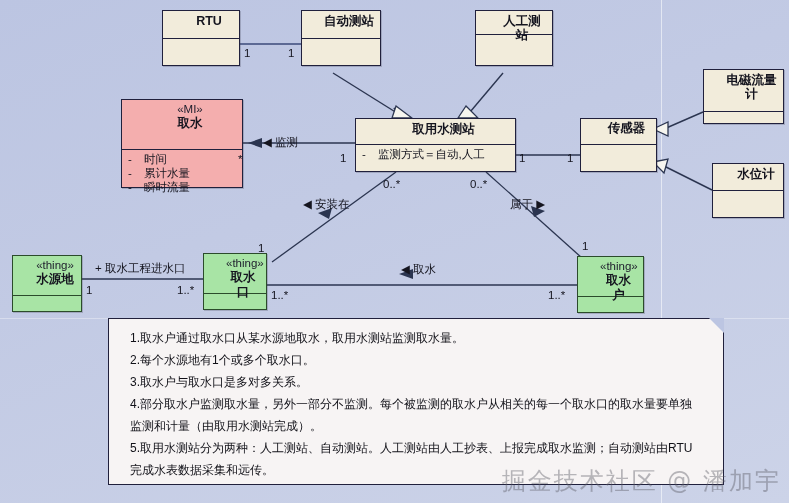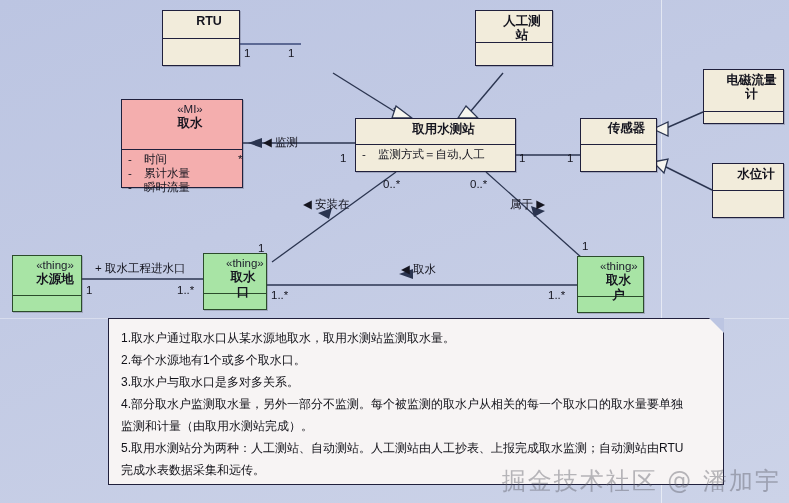--- a/index.html
+++ b/index.html
@@ -118,21 +118,21 @@
   .note .fold {
     position: absolute;
     right: -1px;
     top: -1px;
     width: 0;
     height: 0;
     border-left: 15px solid transparent;
     border-top: 15px solid #bcc5e2;
   }
   .note p {
-    margin: 0 0 4px 0;
+    margin: 0 0 4px 9px;
     font-size: 12px;
     line-height: 1.5;
     color: #111118;
   }
   .watermark {
     position: absolute;
     right: 8px;
     bottom: 6px;
     font-size: 24px;
     color: rgba(90,90,100,0.42);
@@ -188,23 +188,29 @@
     <polygon points="399,274 413,269 413,279" fill="#2b3550"></polygon>
   </svg>
 
   <div class="cls" style="left:162px; top:10px; width:78px; height:56px;">
     <div class="head" style="height:28px;">
       <span class="cname">RTU</span>
     </div>
     <div class="body"></div>
   </div>
 
+  <div class="cls" style="left:301px; top:10px; width:80px; height:56px;">
+    <div class="head" style="height:28px;">
+      <span class="cname">自动测站</span>
+    </div>
+    <div class="body"></div>
+  </div>
 
   <div class="cls" style="left:475px; top:10px; width:78px; height:56px;">
-    <div class="head" style="height:32px;">
+    <div class="head" style="height:24px;">
       <span class="cname">人工测站</span>
     </div>
     <div class="body"></div>
   </div>
 
   <div class="cls mi" style="left:121px; top:99px; width:122px; height:89px;">
     <div class="head" style="height:50px;">
       <span class="stereo">«MI»</span>
       <span class="cname">取水</span>
     </div>

